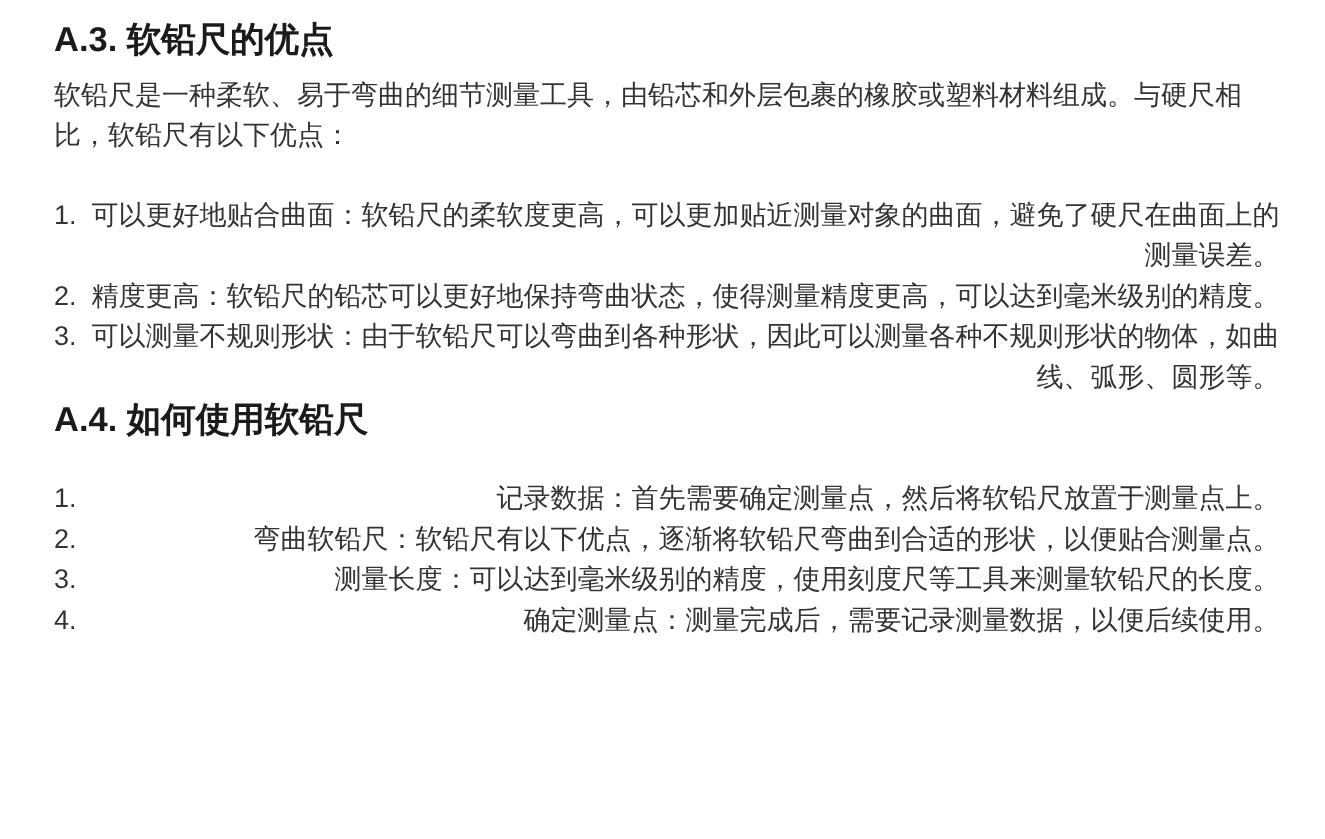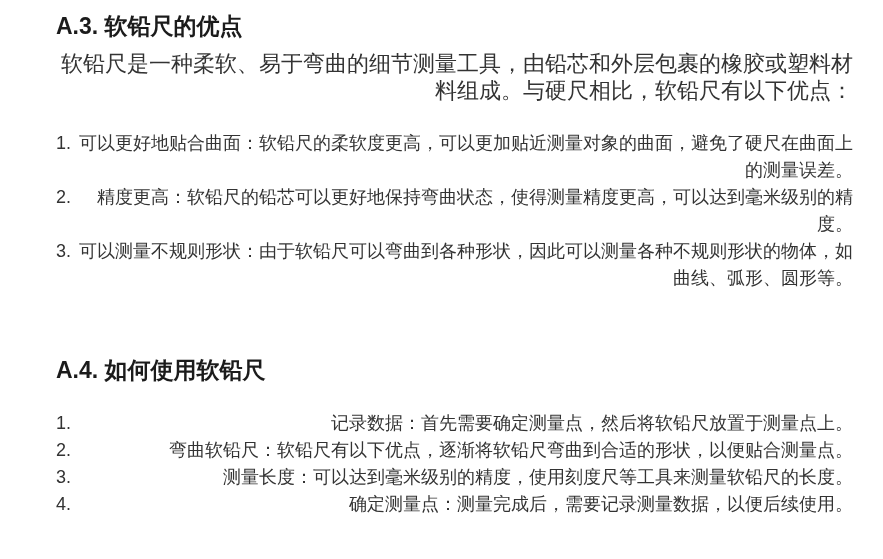--- a/index.html
+++ b/index.html
@@ -8,35 +8,34 @@
     background: #ffffff;
   }
   body {
     width: 883px;
     height: 559px;
     overflow: hidden;
     font-family: "Liberation Sans", "DejaVu Sans", sans-serif;
     color: #333333;
   }
   .doc {
-    padding: 12px 30px 0 56px;
+    padding: 12px 30px 0 36px;
   }
   .section-heading {
     font-size: 23px;
     line-height: 28px;
     font-weight: bold;
     color: #1b1b1b;
     margin: 0 0 10px 0;
   }
   .intro {
-    font-size: 22px;
+    font-size: 18px;
     line-height: 27px;
     margin: 0;
     color: #333333;
-    text-align: right;
   }
   .num-list {
     list-style: none;
     margin: 26px 0 0 0;
     padding: 0;
     font-size: 18px;
     line-height: 27px;
     color: #333333;
   }
   .num-item {
@@ -45,21 +44,20 @@
   }
   .num {
     flex: 0 0 22px;
     white-space: nowrap;
   }
   .item-text {
     flex: 1;
     text-align: right;
   }
   .section + .section {
-    margin-top: 64px;
   }
 </style>
 </head>
 <body>
 
 <div class="doc">
 
   <section class="section">
     <h2 class="section-heading">A.3. 软铅尺的优点</h2>
     <p class="intro">软铅尺是一种柔软、易于弯曲的细节测量工具，由铅芯和外层包裹的橡胶或塑料材料组成。与硬尺相比，软铅尺有以下优点：</p>

